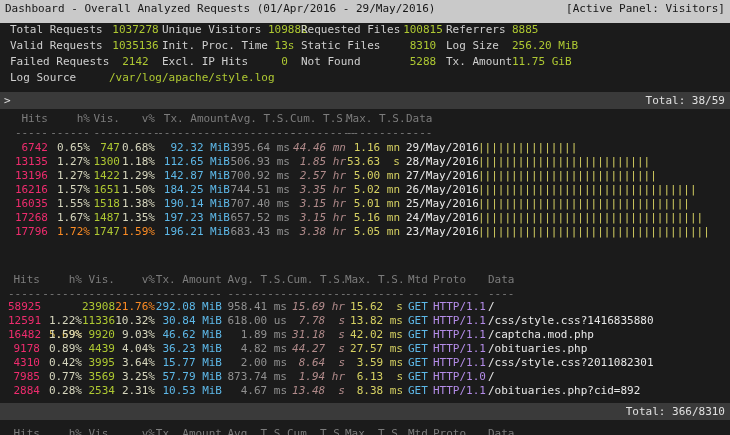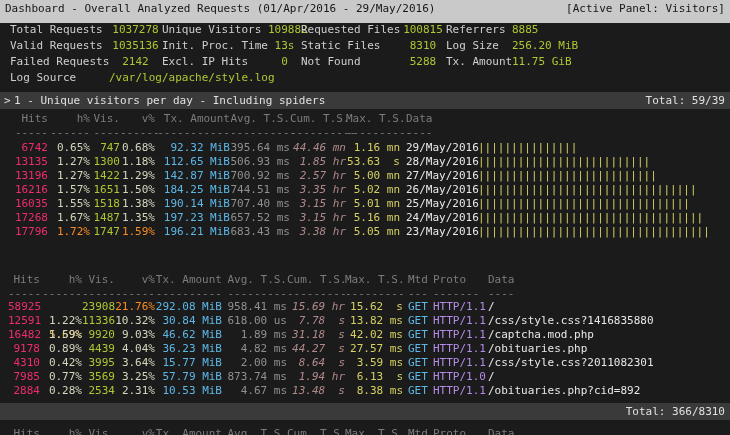--- a/index.html
+++ b/index.html
@@ -49,21 +49,21 @@
     <span>[Active Panel: Visitors]</span>
   </div>
   <div class="summary" id="summary">
       <div class="sumrow"><span class="slabel" style="width: 99px;">Total Requests</span><span class="c-green" style="width: 53px;">1037278</span><span class="slabel" style="width: 106px;">Unique Visitors</span><span class="c-green" style="width: 33px;">109882</span><span class="slabel" style="width: 99px;">Requested Files</span><span class="c-green" style="width: 46px;">100815</span><span class="slabel" style="width: 66px;">Referrers</span><span class="c-green">8885</span></div>
       <div class="sumrow"><span class="slabel" style="width: 99px;">Valid Requests</span><span class="c-green" style="width: 53px;">1035136</span><span class="slabel" style="width: 106px;">Init. Proc. Time</span><span class="c-green" style="width: 33px;">13s</span><span class="slabel" style="width: 99px;">Static Files</span><span class="c-green" style="width: 46px;">8310</span><span class="slabel" style="width: 66px;">Log Size</span><span class="c-green">256.20 MiB</span></div>
       <div class="sumrow"><span class="slabel" style="width: 99px;">Failed Requests</span><span class="c-green" style="width: 53px;">2142</span><span class="slabel" style="width: 106px;">Excl. IP Hits</span><span class="c-green" style="width: 33px;">0</span><span class="slabel" style="width: 99px;">Not Found</span><span class="c-green" style="width: 46px;">5288</span><span class="slabel" style="width: 66px;">Tx. Amount</span><span class="c-green">11.75 GiB</span></div>
       <div class="sumrow"><span class="slabel" style="width: 99px;">Log Source</span><span class="c-green" style="width: 53px;">/var/log/apache/style.log</span></div>
     </div>
   <div id="panels">
       <div class="panel" style="top: 92px; height: 156px;">
-        <div class="phdr"><span class="pmarker">&gt;</span><span>1 - Unique visitors per day - Including spiders</span><span class="ptotal">Total: 59/39</span></div>
+        <div class="phdr"><span class="pmarker">&gt;</span><span class="ptotal">Total: 38/59</span></div>
         <div class="trow" style="top: 20px;"><span class="cell c-head" style="width: 40px; text-align: right;">Hits</span><span class="cell c-head" style="width: 42px; text-align: right;">h%</span><span class="cell c-head" style="width: 30px; text-align: right;">Vis.</span><span class="cell c-head" style="width: 35px; text-align: right;">v%</span><span class="cell c-head" style="width: 75px; text-align: right;">Tx. Amount</span><span class="cell c-head" style="width: 60px; text-align: right;">Avg. T.S.</span><span class="cell c-head" style="width: 56px; text-align: right;">Cum. T.S.</span><span class="cell c-head" style="width: 54px; text-align: right;">Max. T.S.</span><span class="cell c-head" style="width: 72px; margin-left: 6px; text-align: left;">Data</span></div>
         <div class="trow" style="top: 34px;"><span class="cell c-head" style="width: 40px; text-align: right;">-----</span><span class="cell c-head" style="width: 42px; text-align: right;">------</span><span class="cell c-head" style="width: 30px; text-align: right;">----</span><span class="cell c-head" style="width: 35px; text-align: right;">------</span><span class="cell c-head" style="width: 75px; text-align: right;">-----------</span><span class="cell c-head" style="width: 60px; text-align: right;">----------</span><span class="cell c-head" style="width: 56px; text-align: right;">----------</span><span class="cell c-head" style="width: 54px; text-align: right;">----------</span><span class="cell c-head" style="width: 72px; margin-left: 6px; text-align: left;">----</span></div>
         <div class="trow" style="top: 49px;"><span class="cell c-hits" style="width: 40px; text-align: right;">6742</span><span class="cell c-pct" style="width: 42px; text-align: right;">0.65%</span><span class="cell c-green" style="width: 30px; text-align: right;">747</span><span class="cell c-pct" style="width: 35px; text-align: right;">0.68%</span><span class="cell c-blue" style="width: 75px; text-align: right;">92.32 MiB</span><span class="cell c-gray" style="width: 60px; text-align: right;">395.64 ms</span><span class="cell c-rosy" style="width: 56px; text-align: right;">44.46 mn</span><span class="cell c-yellow" style="width: 54px; text-align: right;">1.16 mn</span><span class="cell c-white" style="width: 72px; margin-left: 6px; text-align: left;">29/May/2016</span><span class="cell c-yellow">|||||||||||||||</span></div>
         <div class="trow" style="top: 63px;"><span class="cell c-hits" style="width: 40px; text-align: right;">13135</span><span class="cell c-pct" style="width: 42px; text-align: right;">1.27%</span><span class="cell c-green" style="width: 30px; text-align: right;">1300</span><span class="cell c-pct" style="width: 35px; text-align: right;">1.18%</span><span class="cell c-blue" style="width: 75px; text-align: right;">112.65 MiB</span><span class="cell c-gray" style="width: 60px; text-align: right;">506.93 ms</span><span class="cell c-rosy" style="width: 56px; text-align: right;">1.85 hr</span><span class="cell c-yellow" style="width: 54px; text-align: right;">53.63  s</span><span class="cell c-white" style="width: 72px; margin-left: 6px; text-align: left;">28/May/2016</span><span class="cell c-yellow">||||||||||||||||||||||||||</span></div>
         <div class="trow" style="top: 77px;"><span class="cell c-hits" style="width: 40px; text-align: right;">13196</span><span class="cell c-pct" style="width: 42px; text-align: right;">1.27%</span><span class="cell c-green" style="width: 30px; text-align: right;">1422</span><span class="cell c-pct" style="width: 35px; text-align: right;">1.29%</span><span class="cell c-blue" style="width: 75px; text-align: right;">142.87 MiB</span><span class="cell c-gray" style="width: 60px; text-align: right;">700.92 ms</span><span class="cell c-rosy" style="width: 56px; text-align: right;">2.57 hr</span><span class="cell c-yellow" style="width: 54px; text-align: right;">5.00 mn</span><span class="cell c-white" style="width: 72px; margin-left: 6px; text-align: left;">27/May/2016</span><span class="cell c-yellow">|||||||||||||||||||||||||||</span></div>
         <div class="trow" style="top: 91px;"><span class="cell c-hits" style="width: 40px; text-align: right;">16216</span><span class="cell c-pct" style="width: 42px; text-align: right;">1.57%</span><span class="cell c-green" style="width: 30px; text-align: right;">1651</span><span class="cell c-pct" style="width: 35px; text-align: right;">1.50%</span><span class="cell c-blue" style="width: 75px; text-align: right;">184.25 MiB</span><span class="cell c-gray" style="width: 60px; text-align: right;">744.51 ms</span><span class="cell c-rosy" style="width: 56px; text-align: right;">3.35 hr</span><span class="cell c-yellow" style="width: 54px; text-align: right;">5.02 mn</span><span class="cell c-white" style="width: 72px; margin-left: 6px; text-align: left;">26/May/2016</span><span class="cell c-yellow">|||||||||||||||||||||||||||||||||</span></div>
         <div class="trow" style="top: 105px;"><span class="cell c-hits" style="width: 40px; text-align: right;">16035</span><span class="cell c-pct" style="width: 42px; text-align: right;">1.55%</span><span class="cell c-green" style="width: 30px; text-align: right;">1518</span><span class="cell c-pct" style="width: 35px; text-align: right;">1.38%</span><span class="cell c-blue" style="width: 75px; text-align: right;">190.14 MiB</span><span class="cell c-gray" style="width: 60px; text-align: right;">707.40 ms</span><span class="cell c-rosy" style="width: 56px; text-align: right;">3.15 hr</span><span class="cell c-yellow" style="width: 54px; text-align: right;">5.01 mn</span><span class="cell c-white" style="width: 72px; margin-left: 6px; text-align: left;">25/May/2016</span><span class="cell c-yellow">||||||||||||||||||||||||||||||||</span></div>
         <div class="trow" style="top: 119px;"><span class="cell c-hits" style="width: 40px; text-align: right;">17268</span><span class="cell c-pct" style="width: 42px; text-align: right;">1.67%</span><span class="cell c-green" style="width: 30px; text-align: right;">1487</span><span class="cell c-pct" style="width: 35px; text-align: right;">1.35%</span><span class="cell c-blue" style="width: 75px; text-align: right;">197.23 MiB</span><span class="cell c-gray" style="width: 60px; text-align: right;">657.52 ms</span><span class="cell c-rosy" style="width: 56px; text-align: right;">3.15 hr</span><span class="cell c-yellow" style="width: 54px; text-align: right;">5.16 mn</span><span class="cell c-white" style="width: 72px; margin-left: 6px; text-align: left;">24/May/2016</span><span class="cell c-yellow">||||||||||||||||||||||||||||||||||</span></div>
         <div class="trow" style="top: 133px;"><span class="cell c-hits" style="width: 40px; text-align: right;">17796</span><span class="cell c-orange" style="width: 42px; text-align: right;">1.72%</span><span class="cell c-green" style="width: 30px; text-align: right;">1747</span><span class="cell c-orange" style="width: 35px; text-align: right;">1.59%</span><span class="cell c-blue" style="width: 75px; text-align: right;">196.21 MiB</span><span class="cell c-gray" style="width: 60px; text-align: right;">683.43 ms</span><span class="cell c-rosy" style="width: 56px; text-align: right;">3.38 hr</span><span class="cell c-yellow" style="width: 54px; text-align: right;">5.05 mn</span><span class="cell c-white" style="width: 72px; margin-left: 6px; text-align: left;">23/May/2016</span><span class="cell c-yellow">|||||||||||||||||||||||||||||||||||</span></div>
       </div>

